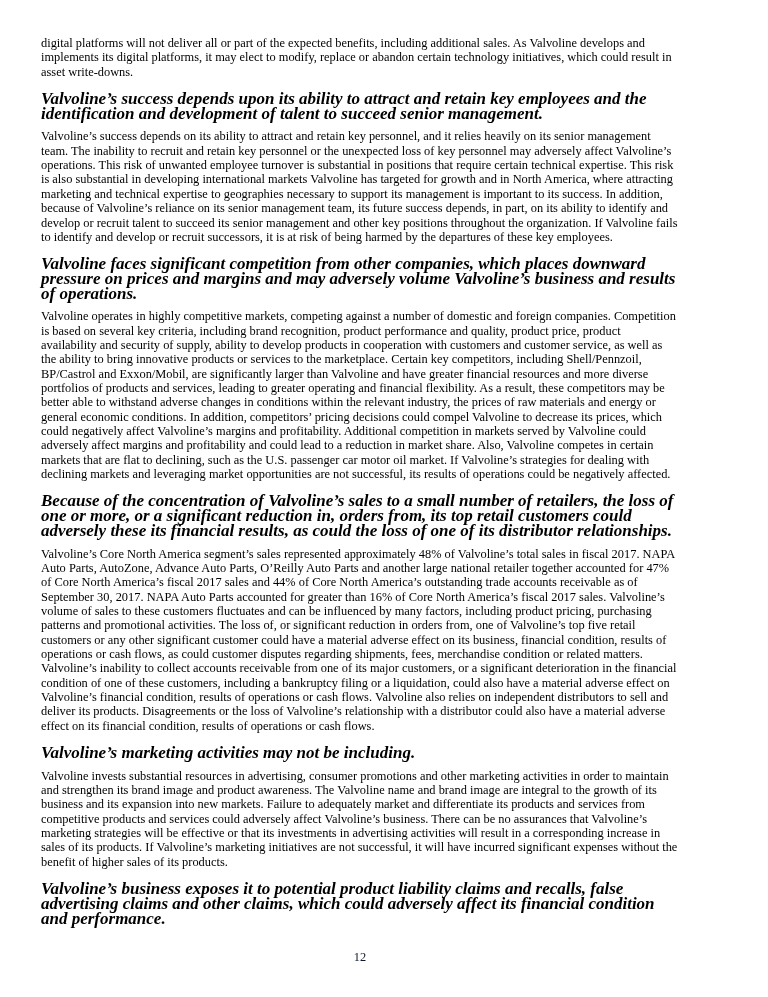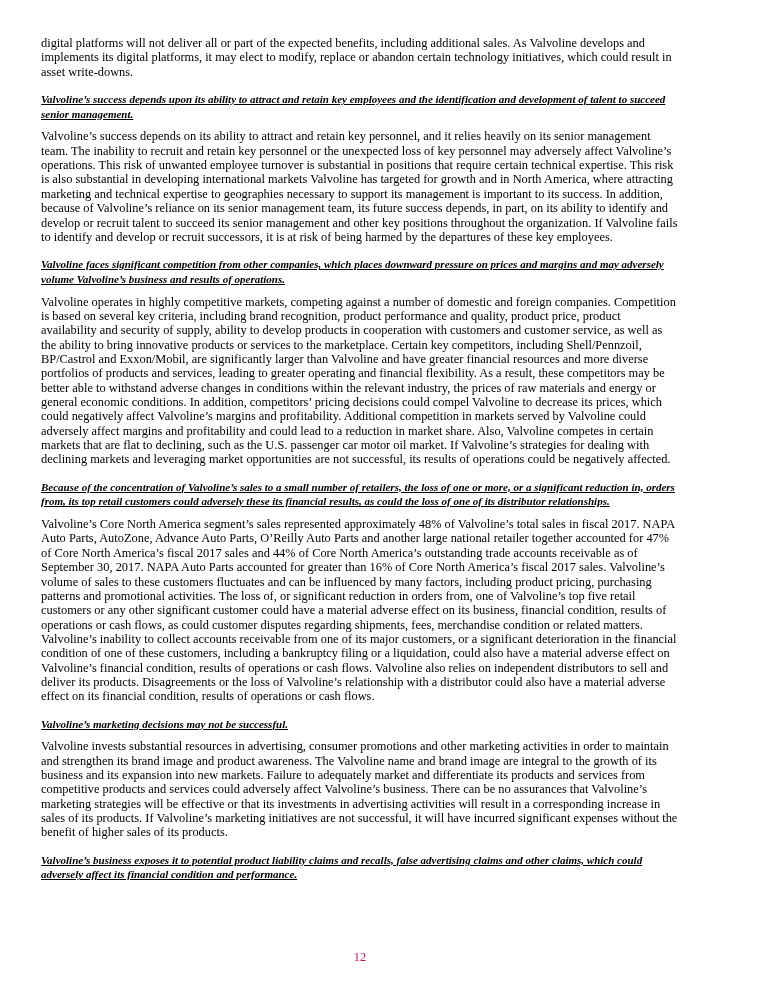--- a/index.html
+++ b/index.html
@@ -19,36 +19,35 @@
     overflow: hidden;
   }
   .para {
     font-size: 12.4px;
     line-height: 14.35px;
     margin: 0 0 13px 0;
     text-align: left;
     letter-spacing: 0;
   }
   .risk-heading {
-    font-size: 11px;
+    font-size: 17px;
     line-height: 14.7px;
     font-weight: bold;
     font-style: italic;
     margin: 0 0 8px 0;
     text-align: left;
-    text-decoration: underline;
   }
   .page-number {
     position: absolute;
     left: 0;
     right: 0;
     top: 950px;
     text-align: center;
     font-size: 12.4px;
-    color: #be185d;
+    color: #0f172a;
   }
 </style>
 </head>
 <body>
 
 <div class="page">
 
   <p class="para">digital platforms will not deliver all or part of the expected benefits, including additional sales. As Valvoline develops and implements its digital platforms, it may elect to modify, replace or abandon certain technology initiatives, which could result in asset write-downs.</p>
 
   <p class="risk-heading">Valvoline’s success depends upon its ability to attract and retain key employees and the identification and development of talent to succeed senior management.</p>
@@ -56,21 +55,21 @@
   <p class="para">Valvoline’s success depends on its ability to attract and retain key personnel, and it relies heavily on its senior management team. The inability to recruit and retain key personnel or the unexpected loss of key personnel may adversely affect Valvoline’s operations. This risk of unwanted employee turnover is substantial in positions that require certain technical expertise. This risk is also substantial in developing international markets Valvoline has targeted for growth and in North America, where attracting marketing and technical expertise to geographies necessary to support its management is important to its success. In addition, because of Valvoline’s reliance on its senior management team, its future success depends, in part, on its ability to identify and develop or recruit talent to succeed its senior management and other key positions throughout the organization. If Valvoline fails to identify and develop or recruit successors, it is at risk of being harmed by the departures of these key employees.</p>
 
   <p class="risk-heading">Valvoline faces significant competition from other companies, which places downward pressure on prices and margins and may adversely volume Valvoline’s business and results of operations.</p>
 
   <p class="para">Valvoline operates in highly competitive markets, competing against a number of domestic and foreign companies. Competition is based on several key criteria, including brand recognition, product performance and quality, product price, product availability and security of supply, ability to develop products in cooperation with customers and customer service, as well as the ability to bring innovative products or services to the marketplace. Certain key competitors, including Shell/Pennzoil, BP/Castrol and Exxon/Mobil, are significantly larger than Valvoline and have greater financial resources and more diverse portfolios of products and services, leading to greater operating and financial flexibility. As a result, these competitors may be better able to withstand adverse changes in conditions within the relevant industry, the prices of raw materials and energy or general economic conditions. In addition, competitors’ pricing decisions could compel Valvoline to decrease its prices, which could negatively affect Valvoline’s margins and profitability. Additional competition in markets served by Valvoline could adversely affect margins and profitability and could lead to a reduction in market share. Also, Valvoline competes in certain markets that are flat to declining, such as the U.S. passenger car motor oil market. If Valvoline’s strategies for dealing with declining markets and leveraging market opportunities are not successful, its results of operations could be negatively affected.</p>
 
   <p class="risk-heading">Because of the concentration of Valvoline’s sales to a small number of retailers, the loss of one or more, or a significant reduction in, orders from, its top retail customers could adversely these its financial results, as could the loss of one of its distributor relationships.</p>
 
   <p class="para">Valvoline’s Core North America segment’s sales represented approximately 48% of Valvoline’s total sales in fiscal 2017. NAPA Auto Parts, AutoZone, Advance Auto Parts, O’Reilly Auto Parts and another large national retailer together accounted for 47% of Core North America’s fiscal 2017 sales and 44% of Core North America’s outstanding trade accounts receivable as of September 30, 2017. NAPA Auto Parts accounted for greater than 16% of Core North America’s fiscal 2017 sales. Valvoline’s volume of sales to these customers fluctuates and can be influenced by many factors, including product pricing, purchasing patterns and promotional activities. The loss of, or significant reduction in orders from, one of Valvoline’s top five retail customers or any other significant customer could have a material adverse effect on its business, financial condition, results  of operations or cash flows, as could customer disputes regarding shipments, fees, merchandise condition or related matters. Valvoline’s inability to collect accounts receivable from one of its major customers, or a significant deterioration in the financial condition of one of these customers, including a bankruptcy filing or a liquidation, could also have a material adverse effect on Valvoline’s financial condition, results of operations or cash flows. Valvoline also relies on independent distributors to sell and deliver its products. Disagreements or the loss of Valvoline’s relationship with a distributor could also have a material adverse effect on its financial condition, results of operations or cash flows.</p>
 
-  <p class="risk-heading">Valvoline’s marketing decisions may not be successful.</p>
+  <p class="risk-heading">Valvoline’s marketing activities may not be including.</p>
 
   <p class="para">Valvoline invests substantial resources in advertising, consumer promotions and other marketing activities in order to maintain and strengthen its brand image and product awareness. The Valvoline name and brand image are integral to the growth of its business and its expansion into new markets. Failure to adequately market and differentiate its products and services from competitive products and services could adversely affect Valvoline’s business. There can be no assurances that Valvoline’s marketing strategies will be effective or that its investments in advertising activities will result in a corresponding increase in sales of its products. If Valvoline’s marketing initiatives are not successful, it will have incurred significant expenses without the benefit of higher sales of its products.</p>
 
   <p class="risk-heading">Valvoline’s business exposes it to potential product liability claims and recalls, false advertising claims and other claims, which could adversely affect its financial condition and performance.</p>
 
 
   <div class="page-number">12</div>
 
 </div>
 

